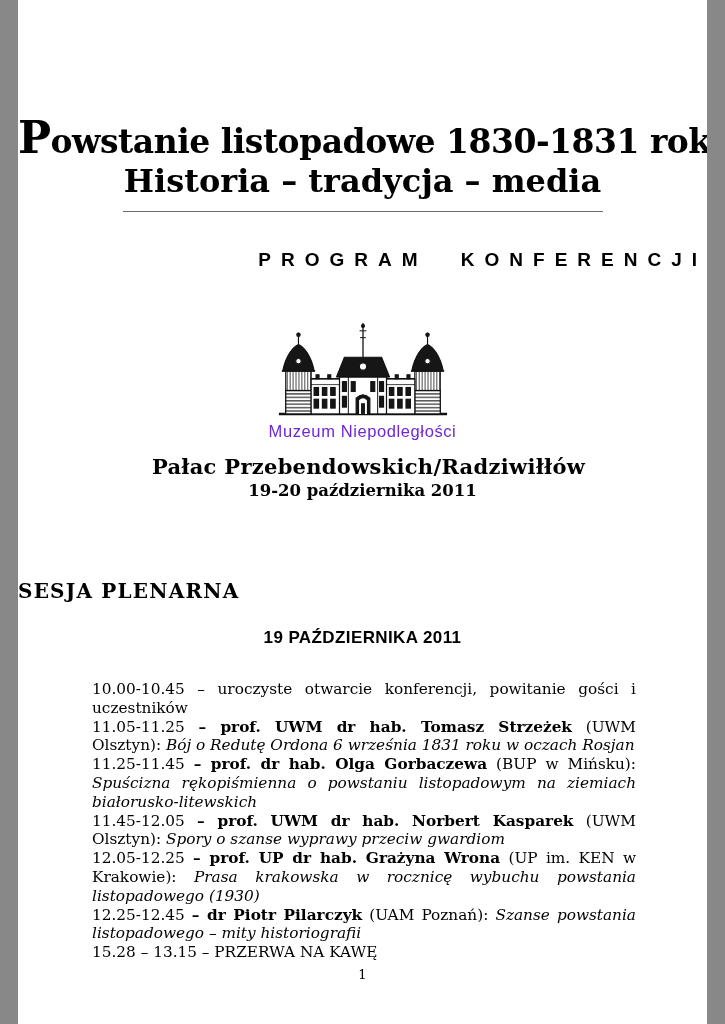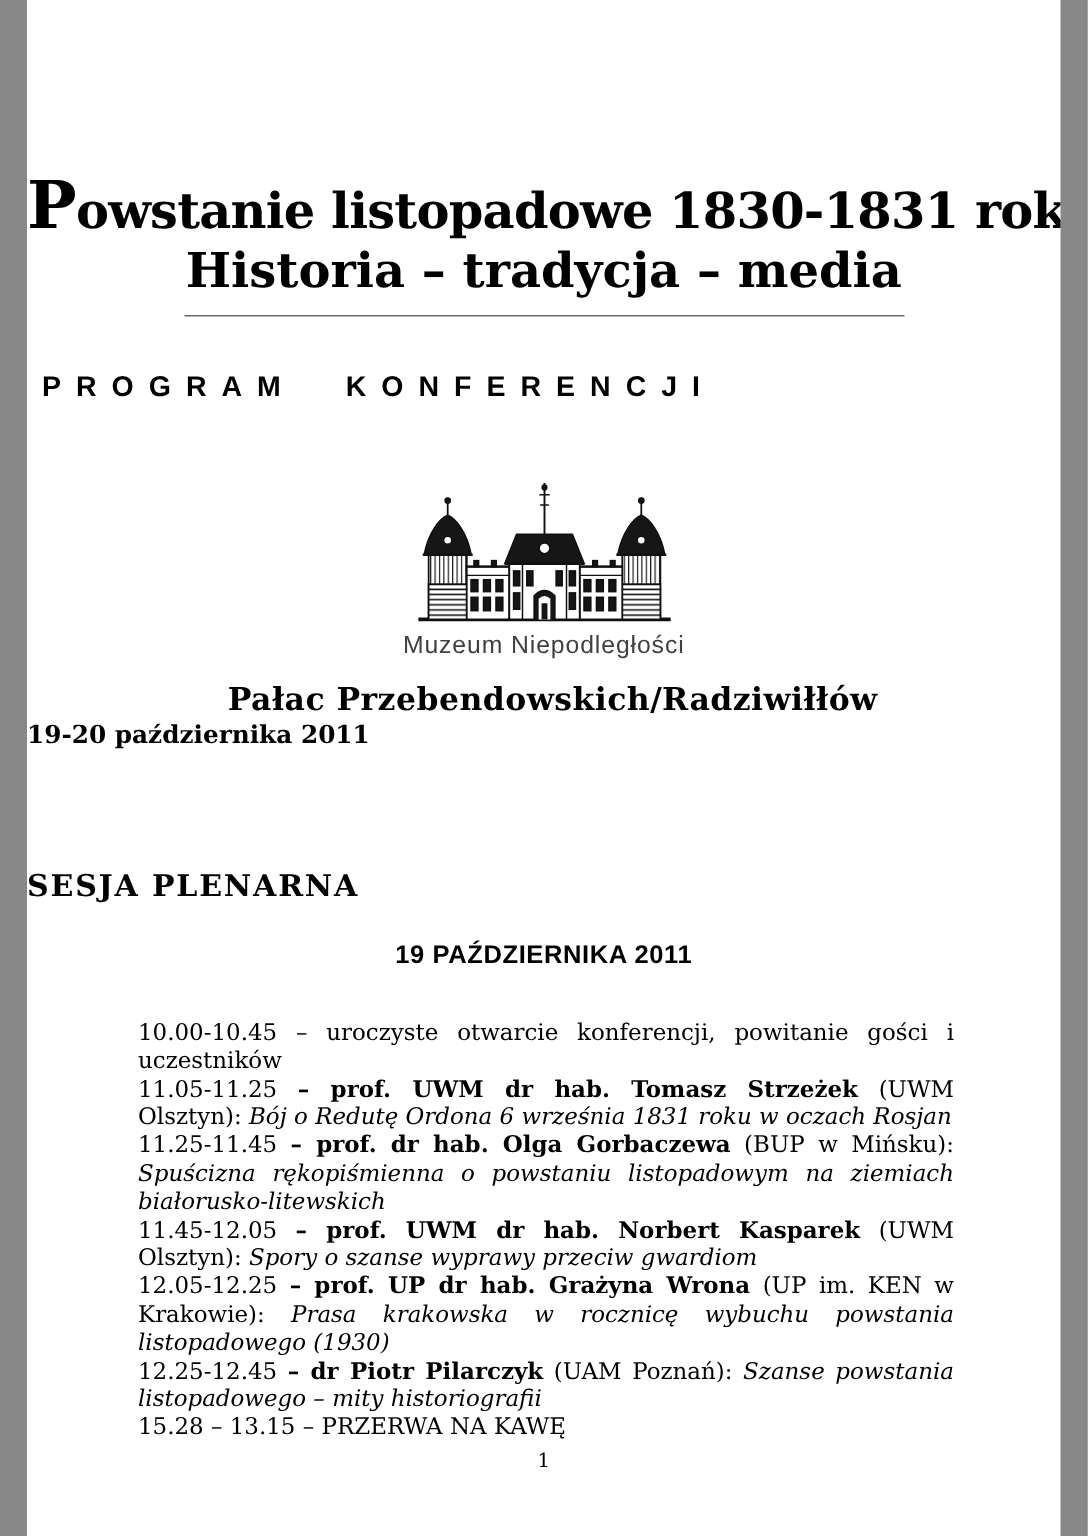--- a/index.html
+++ b/index.html
@@ -34,55 +34,56 @@
   }
   .title-rule {
     border: none;
     border-top: 1px solid #6b6b6b;
     width: 480px;
     margin: 13px auto 0 auto;
   }
   
   .program-heading {
     margin: 35px 0 0 0;
-    text-align: left;
+    text-align: right;
     font-family: "Liberation Sans", sans-serif;
     font-size: 19px;
     line-height: 25px;
     font-weight: 600;
     letter-spacing: 10px;
     word-spacing: 18px;
     text-indent: 10px; 
   }
   
   .palace-figure {
     margin: 44px 0 0 0;
     text-align: center;
   }
   .palace-figure svg { display: block; margin: 0 auto; }
   .museum-caption {
     margin: 3px 0 0 0;
     font-family: "Liberation Sans", sans-serif;
     font-size: 16.5px;
     line-height: 20px;
     letter-spacing: 0.6px;
-    color: #404040;
+    color: #6d28d9;
   }
   
   .venue-name {
     margin: 13px 0 0 0;
     text-align: center;
     font-size: 21px;
     line-height: 26px;
     font-weight: bold;
     letter-spacing: 0.3px;
     padding-left: 12px;
   }
   .venue-dates {
     margin: 0;
+    text-align: center;
     font-size: 16.5px;
     line-height: 22px;
     font-weight: bold;
   }
   
   .session-title {
     margin: 76px 0 0 0;
     text-align: left;
     font-size: 20px;
     line-height: 26px;

